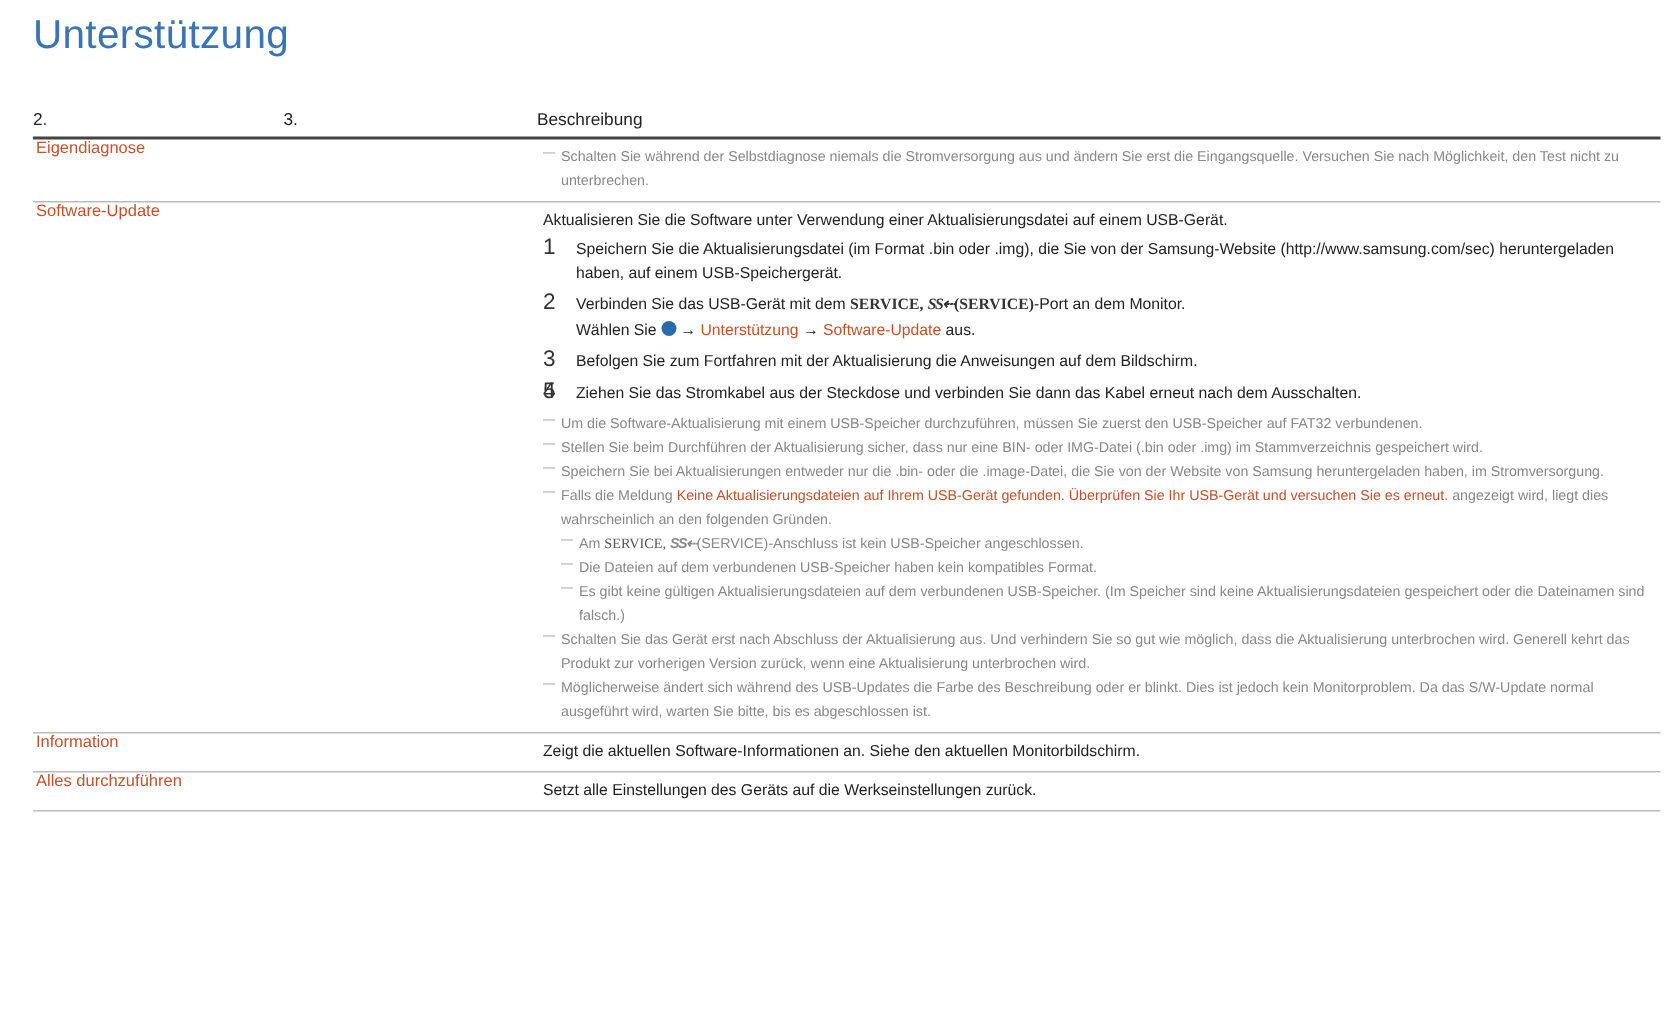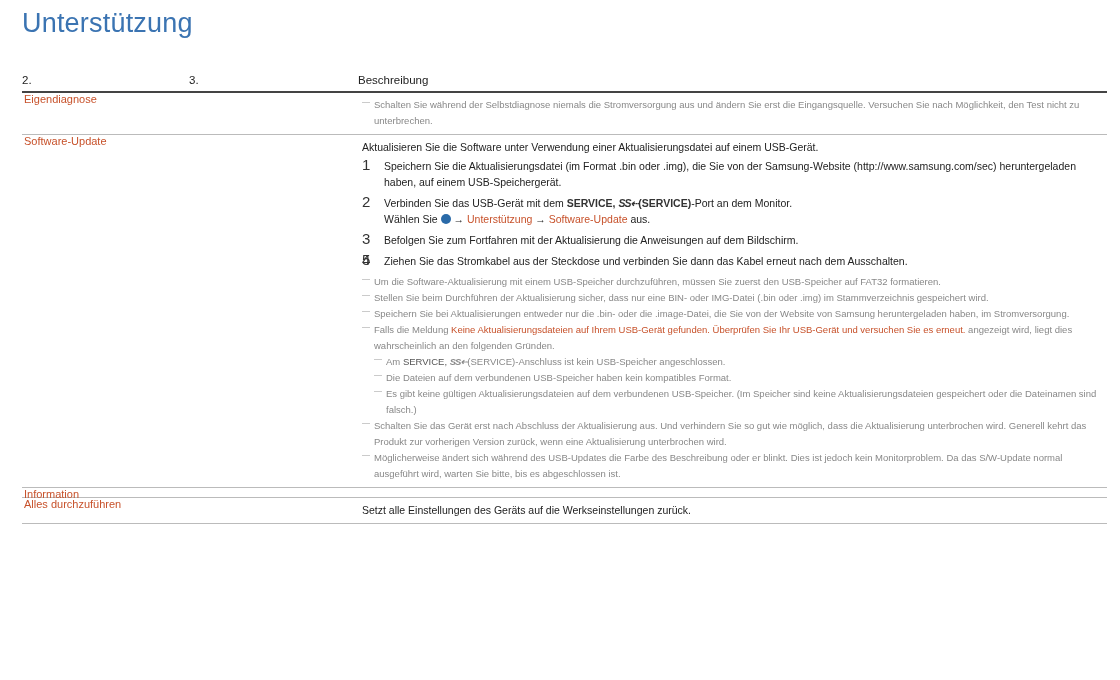--- a/index.html
+++ b/index.html
@@ -10,21 +10,21 @@
   .hdr span { position:absolute; top:0; }
   .row { position:relative; border-bottom:1px solid #bbb; padding:4px 0 5px 0; }
   .row .name { position:absolute; left:2px; top:0; font-size:11px; color:#c7512a; }
   .desc { margin-left:340px; font-size:10.5px; line-height:16px; color:#222; }
   .note { color:#888; font-size:9.5px; line-height:16px; padding-left:12px; position:relative; }
   .note::before { content:"—"; position:absolute; left:0; top:-3px; font-size:8px; color:#999; }
   .note.sub { margin-left:12px; }
   .step { position:relative; padding-left:22px; margin:3px 0 5px 0; }
   .step .num { position:absolute; left:0; top:-1px; font-size:15px; color:#333; }
   .orange { color:#c7512a; }
-  .b { font-weight:bold; color:#333; }
+  .b { font-weight:bold; color:#333;font-family:Liberation Serif, serif; }
   .menu-icon { display:inline-block; width:10px; height:10px; border-radius:50%; background:#2a6aa8; vertical-align:-1px; }
   .usb-icon { font-style:italic; font-weight:bold; letter-spacing:-1px; }
 </style>
 </head>
 <body>
 
 <div class="title">Unterstützung</div>
 
 <div class="table">
   <div class="hdr">
@@ -43,34 +43,37 @@
   <div class="row">
     <div class="name">Software-Update</div>
     <div class="desc">
       <div>Aktualisieren Sie die Software unter Verwendung einer Aktualisierungsdatei auf einem USB-Gerät.</div>
       <div class="step"><span class="num">1</span><span>Speichern Sie die Aktualisierungsdatei (im Format .bin oder .img), die Sie von der Samsung-Website (http://www.samsung.com/sec) heruntergeladen haben, auf einem USB-Speichergerät.</span></div>
       <div class="step"><span class="num">2</span><span>Verbinden Sie das USB-Gerät mit dem </span><span class="b">SERVICE,</span> <span class="b usb-icon">SS⇠</span><span class="b">(SERVICE)</span><span>-Port an dem Monitor.</span><br>
         <span>Wählen Sie</span> <span class="menu-icon"></span> <span>→</span> <span class="orange">Unterstützung</span> <span>→</span> <span class="orange">Software-Update</span> <span>aus.</span></div>
       <div class="step"><span class="num">3</span><span>Befolgen Sie zum Fortfahren mit der Aktualisierung die Anweisungen auf dem Bildschirm.</span></div>
       <div class="step"><span class="num">4</span></div>
       <div class="step"><span class="num">5</span><span>Ziehen Sie das Stromkabel aus der Steckdose und verbinden Sie dann das Kabel erneut nach dem Ausschalten.</span></div>
-      <div class="note">Um die Software-Aktualisierung mit einem USB-Speicher durchzuführen, müssen Sie zuerst den USB-Speicher auf FAT32 formatieren.</div>
+      <div class="note">Um die Software-Aktualisierung mit einem USB-Speicher durchzuführen, müssen Sie zuerst den USB-Speicher auf FAT32 verbundenen.</div>
       <div class="note">Stellen Sie beim Durchführen der Aktualisierung sicher, dass nur eine BIN- oder IMG-Datei (.bin oder .img) im Stammverzeichnis gespeichert wird.</div>
       <div class="note">Speichern Sie bei Aktualisierungen entweder nur die .bin- oder die .image-Datei, die Sie von der Website von Samsung heruntergeladen haben, im Stromversorgung.</div>
       <div class="note"><span>Falls die Meldung </span><span class="orange">Keine Aktualisierungsdateien auf Ihrem USB-Gerät gefunden. Überprüfen Sie Ihr USB-Gerät und versuchen Sie es erneut.</span><span> angezeigt wird, liegt dies wahrscheinlich an den folgenden Gründen.</span></div>
       <div class="note sub"><span>Am </span><span class="b" style="font-weight:normal;color:#555">SERVICE,</span> <span class="usb-icon">SS⇠</span><span>(SERVICE)</span><span>-Anschluss ist kein USB-Speicher angeschlossen.</span></div>
       <div class="note sub">Die Dateien auf dem verbundenen USB-Speicher haben kein kompatibles Format.</div>
       <div class="note sub">Es gibt keine gültigen Aktualisierungsdateien auf dem verbundenen USB-Speicher. (Im Speicher sind keine Aktualisierungsdateien gespeichert oder die Dateinamen sind falsch.)</div>
       <div class="note">Schalten Sie das Gerät erst nach Abschluss der Aktualisierung aus. Und verhindern Sie so gut wie möglich, dass die Aktualisierung unterbrochen wird. Generell kehrt das Produkt zur vorherigen Version zurück, wenn eine Aktualisierung unterbrochen wird.</div>
       <div class="note">Möglicherweise ändert sich während des USB-Updates die Farbe des Beschreibung oder er blinkt. Dies ist jedoch kein Monitorproblem. Da das S/W-Update normal ausgeführt wird, warten Sie bitte, bis es abgeschlossen ist.</div>
     </div>
   </div>
 
   <div class="row">
     <div class="name">Information</div>
+    <div class="desc">
+        <div>Zeigt die aktuellen Software-Informationen an. Siehe den aktuellen Monitorbildschirm.</div>
+      </div>
   </div>
 
   <div class="row">
     <div class="name">Alles durchzuführen</div>
     <div class="desc">
         <div>Setzt alle Einstellungen des Geräts auf die Werkseinstellungen zurück.</div>
       </div>
   </div>
 </div>
 

